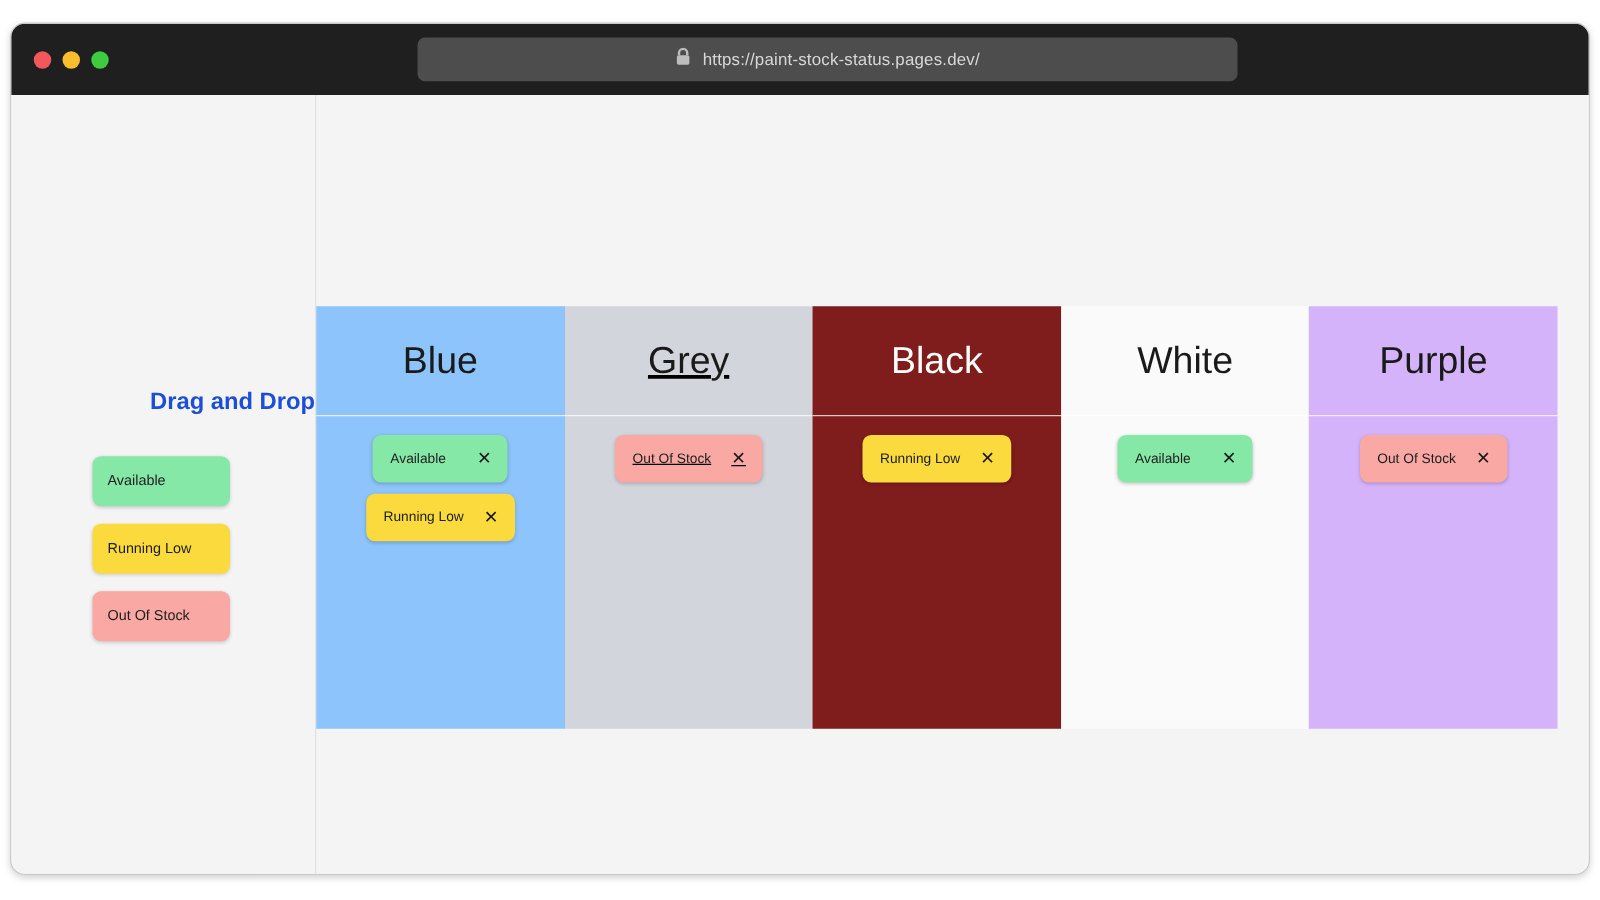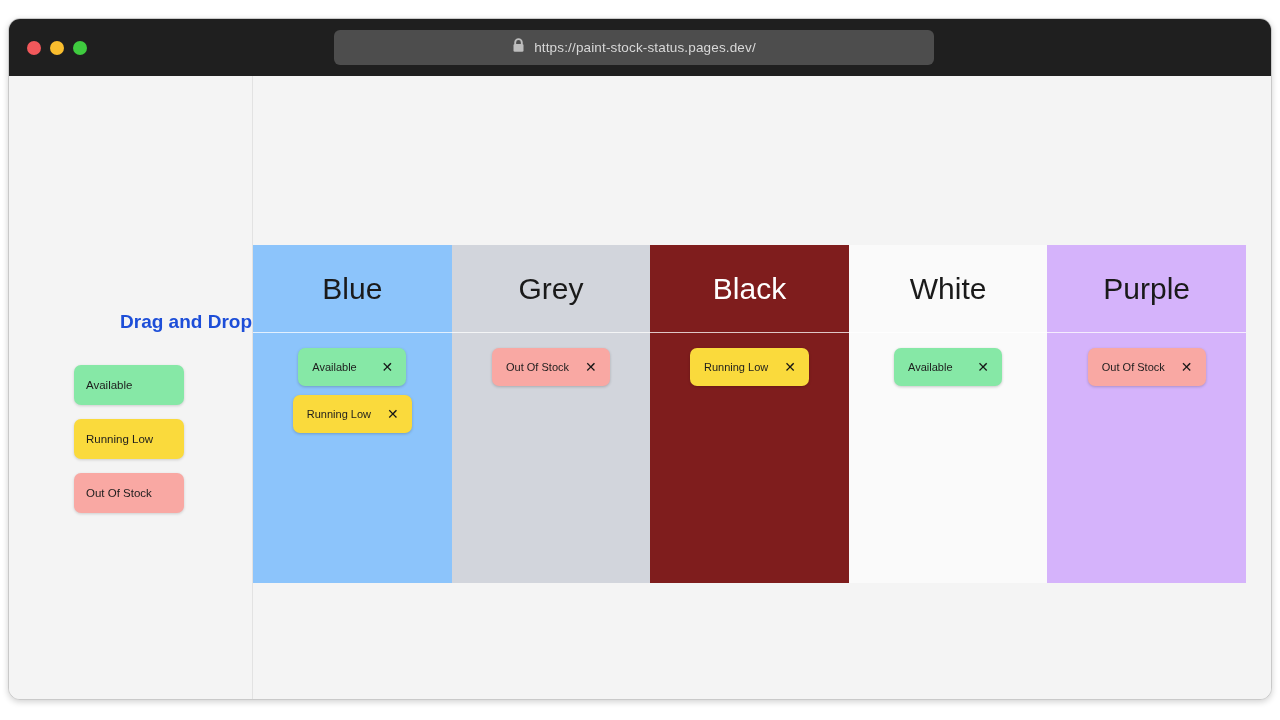--- a/index.html
+++ b/index.html
@@ -46,21 +46,21 @@
     border-radius: 50%;
   }
   .light.red    { background: #f2585b; }
   .light.yellow { background: #f9bd2e; }
   .light.green  { background: #3fcb3f; }
 
   #url-bar {
     position: absolute;
     left: 325px;
     top: 11px;
-    width: 600px;
+    width: 656px;
     height: 35px;
     background: #4d4d4d;
     border-radius: 6px;
     display: flex;
     align-items: center;
     justify-content: center;
     gap: 9px;
   }
   #lock-icon { display: block; }
   #url-text {
@@ -230,21 +230,21 @@
               <div class="board-chip" style="background: rgb(134, 232, 166);">
                 <span class="chip-label">Available</span>
                 <span class="chip-close">✕</span>
               </div>
               <div class="board-chip" style="background: rgb(250, 218, 60);">
                 <span class="chip-label">Running Low</span>
                 <span class="chip-close">✕</span>
               </div>
             </div>
           </div>
-          <div class="column" style="background: rgb(210, 213, 220);">
+          <div class="column" style="background: rgb(210, 213, 220); text-decoration: underline;">
             <div class="col-header" style="color: rgb(26, 26, 26);">Grey</div>
             <div class="col-body">
               <div class="board-chip" style="background: rgb(249, 168, 163);">
                 <span class="chip-label">Out Of Stock</span>
                 <span class="chip-close">✕</span>
               </div>
             </div>
           </div>
           <div class="column" style="background: #7f1d1d;">
             <div class="col-header" style="color: rgb(255, 255, 255);">Black</div>

